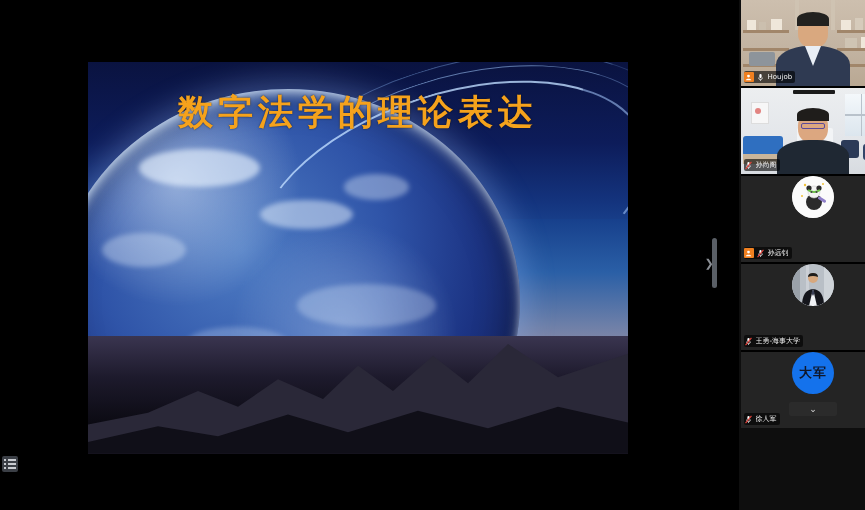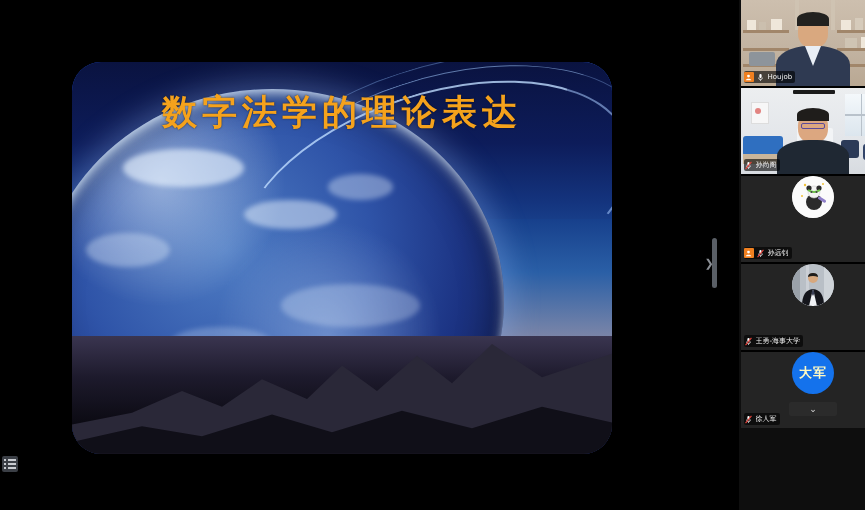--- a/index.html
+++ b/index.html
@@ -3,22 +3,22 @@
 <meta charset="utf-8">
 <style>
   html,body{margin:0;padding:0;background:#000;}
   body{width:865px;height:510px;overflow:hidden;
        font-family:"Liberation Sans","DejaVu Sans",sans-serif;}
   #app{position:relative;width:865px;height:510px;background:#000;}
 
   
   #stage{position:absolute;left:0;top:0;width:717px;height:510px;background:#000;}
 
-  #slide{position:absolute;left:72px;top:62px;width:540px;height:392px;overflow:hidden;
-         background:#1d4ed8;border-radius:29px;}
+  #slide{position:absolute;left:88px;top:62px;width:540px;height:392px;overflow:hidden;
+         background:#1d4ed8;}
 
   
   .sky{position:absolute;left:0;top:0;width:100%;height:46%;
        background:linear-gradient(180deg,#0a1340 0%,#0d1c5a 45%,#14347e 78%,#1c4a96 100%);}
   .sky2{position:absolute;left:0;top:40%;width:100%;height:34%;
        background:linear-gradient(180deg,#17408c 0%,#2a5fa6 40%,#6d7fa8 80%,#8d8ba6 100%);}
   .ground{position:absolute;left:0;bottom:0;width:100%;height:30%;
        background:linear-gradient(180deg,#3a3550 0%,#1d1a2c 35%,#0b0a12 75%,#050509 100%);}
 
   
@@ -84,21 +84,21 @@
   .hostBadge{width:10px;height:10px;border-radius:1px;background:#f08020;
         display:flex;align-items:center;justify-content:center;flex:0 0 auto;}
   .hostBadge svg{width:7px;height:7px;}
   .micIcon{width:10px;height:11px;display:flex;align-items:center;justify-content:center;flex:0 0 auto;}
   .micIcon svg{width:7px;height:9px;}
 
   
   .tile.avatarTile{background:#242424;display:flex;align-items:flex-start;justify-content:center;}
   .avatar{width:42px;height:42px;border-radius:50%;overflow:hidden;position:relative;
         background:#d8d8d8;display:flex;align-items:center;justify-content:center;}
-  .avatar.blue{background:#1472ec;color:#fef9c3;font-size:13px;font-weight:700;
+  .avatar.blue{background:#1472ec;color:#0f172a;font-size:13px;font-weight:700;
         font-family:"DejaVu Sans",sans-serif;letter-spacing:1px;border-radius:50%;}
   .avatar.suit{background:radial-gradient(circle at 50% 40%,#cfd3d8,#8d949c);}
 
   #stripMore{position:absolute;left:0;bottom:12px;width:100%;display:flex;
         align-items:center;justify-content:center;}
   #stripMore .btn{width:48px;height:14px;background:#2b2b2b;border-radius:2px;
         display:flex;align-items:center;justify-content:center;color:#dcdcdc;
         font-size:9px;line-height:1;cursor:pointer;}
 
   

